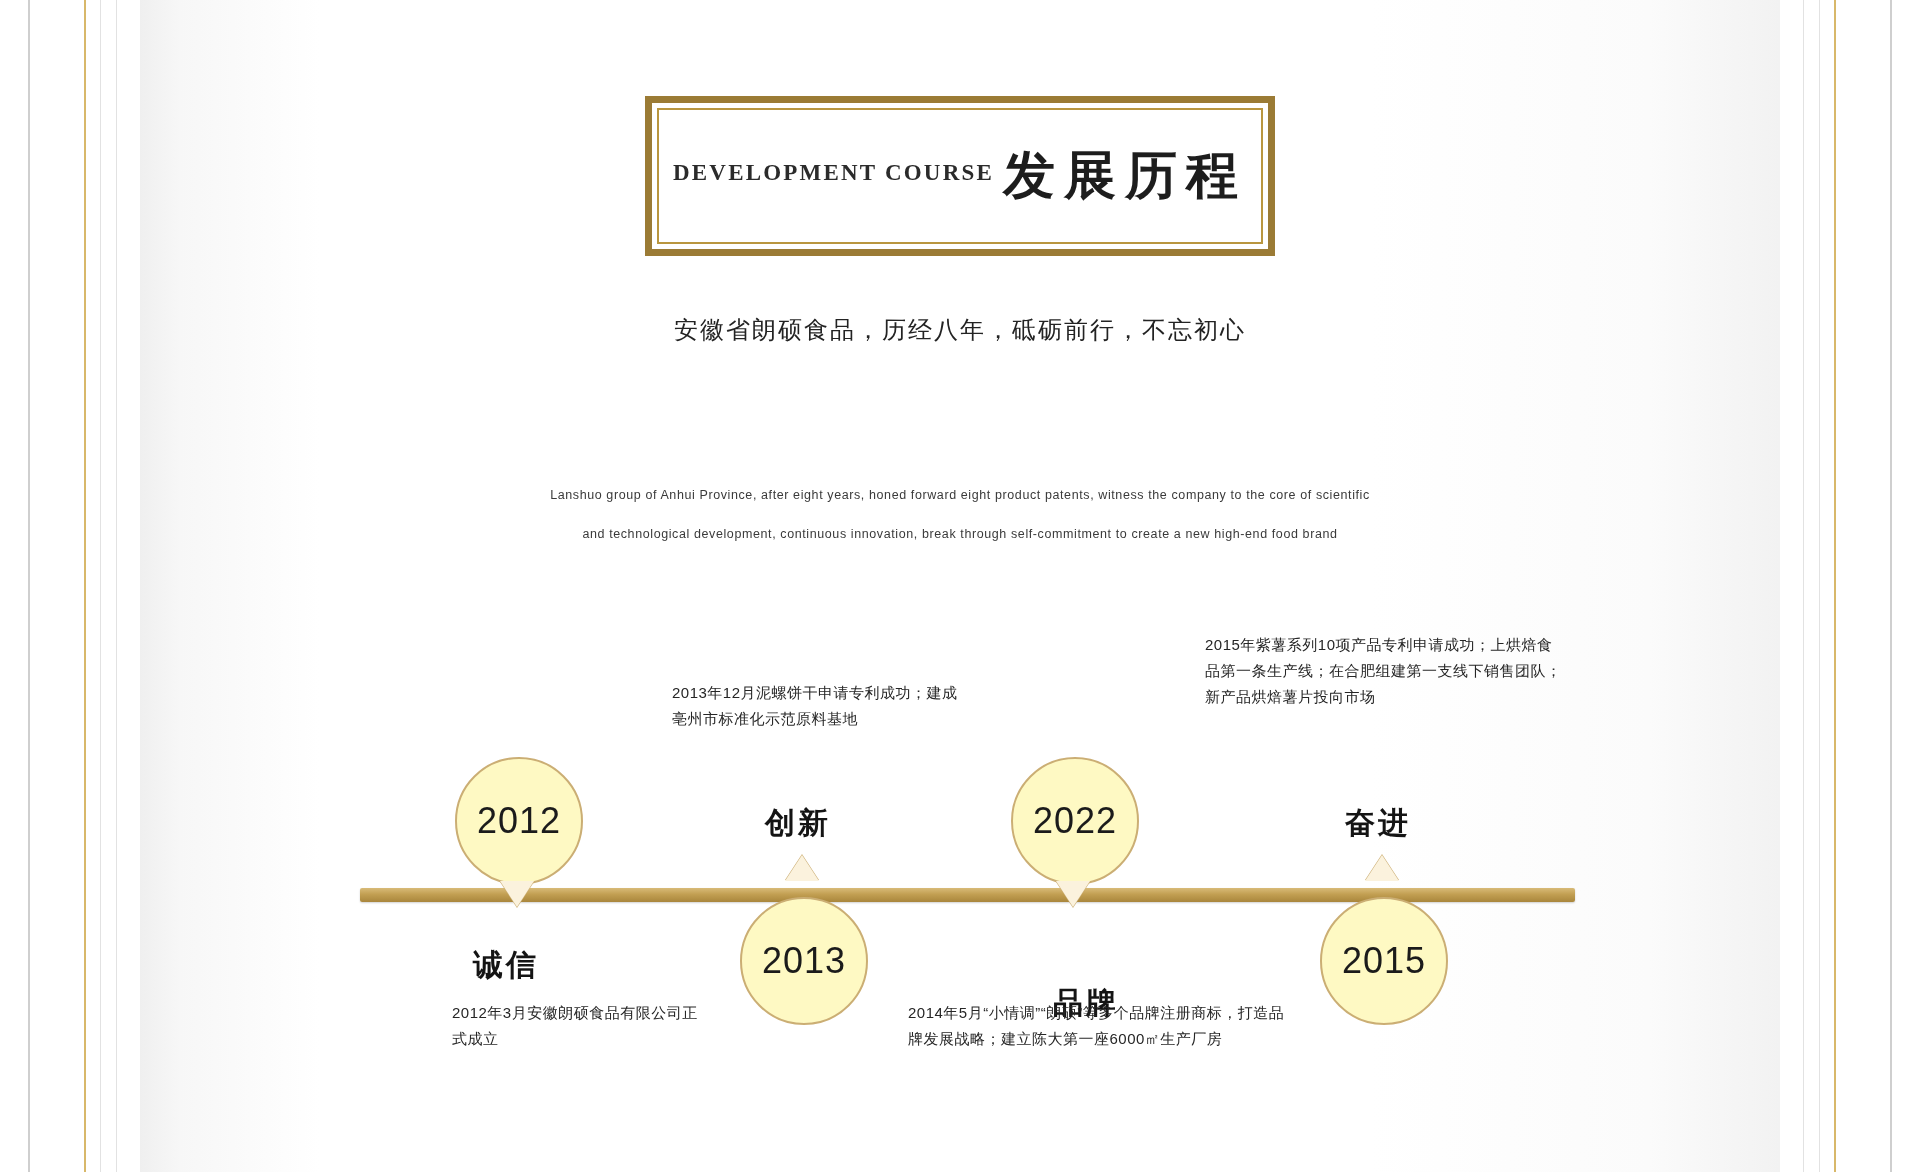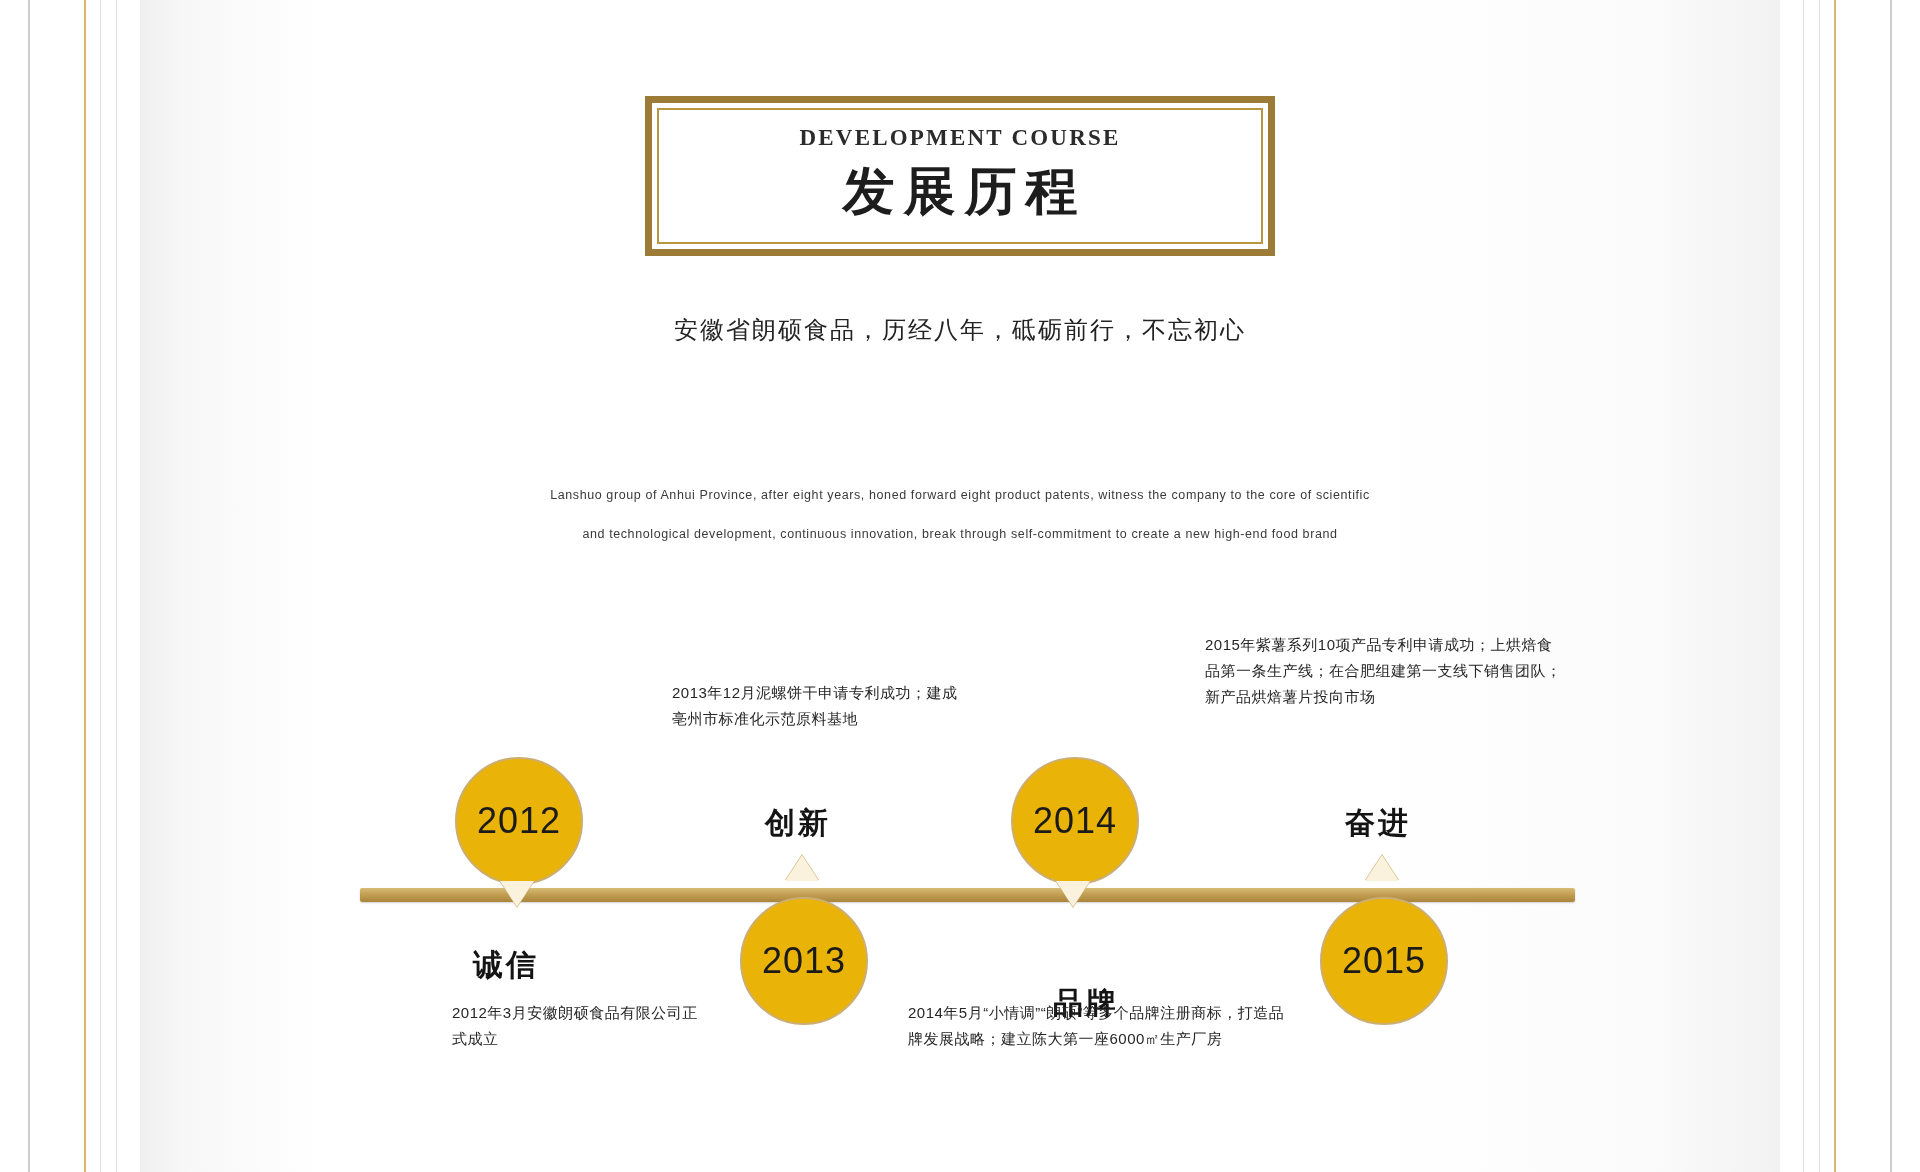--- a/index.html
+++ b/index.html
@@ -69,21 +69,20 @@
     box-sizing: border-box;
     background: #ffffff;
   }
   .title-inner {
     position: absolute;
     inset: 5px;
     border: 2px solid #b9963f;
     box-sizing: border-box;
     background: #ffffff;
     display: flex;
-    flex-direction: column;
     align-items: center;
     justify-content: center;
   }
   .title-en {
     font-family: "Liberation Serif", serif;
     font-size: 23px;
     letter-spacing: 2.2px;
     font-weight: bold;
     color: #2b2b2b;
     margin-bottom: 6px;
@@ -147,21 +146,21 @@
   }
 
   .node {
     position: absolute;
   }
   .circle {
     position: absolute;
     width: 124px;
     height: 124px;
     border-radius: 50%;
-    background: #eab308;
+    background: #fef9c3;
     border: 2px solid #cbae74;
     display: flex;
     align-items: center;
     justify-content: center;
     font-size: 36px;
     color: #1b1b1b;
     letter-spacing: 1px;
   }
   .pointer {
     position: absolute;
@@ -244,21 +243,21 @@
     </div>
 
     <div class="node">
       <div class="circle" style="left:740px; top:897px;">2013</div>
       <div class="pointer up" style="left:785px; top:855px;"></div>
       <div class="kw" style="left:765px; top:803px;">创新</div>
       <div class="desc" style="left:672px; top:680px; width:290px;">2013年12月泥螺饼干申请专利成功；建成亳州市标准化示范原料基地</div>
     </div>
 
     <div class="node">
-      <div class="circle" style="left:1011px; top:757px;">2014</div>
+      <div class="circle" style="left:1011px; top:757px;">2022</div>
       <div class="pointer down" style="left:1056px; top:881px;"></div>
       <div class="kw" style="left:1053px; top:945px;margin-top:38px;">品牌</div>
       <div class="desc" style="left:908px; top:1000px; width:390px;">2014年5月“小情调”“朗硕”等多个品牌注册商标，打造品牌发展战略；建立陈大第一座6000㎡生产厂房</div>
     </div>
 
     <div class="node">
       <div class="circle" style="left:1320px; top:897px;">2015</div>
       <div class="pointer up" style="left:1365px; top:855px;"></div>
       <div class="kw" style="left:1345px; top:803px;">奋进</div>
       <div class="desc" style="left:1205px; top:632px; width:360px;">2015年紫薯系列10项产品专利申请成功；上烘焙食品第一条生产线；在合肥组建第一支线下销售团队；新产品烘焙薯片投向市场</div>

